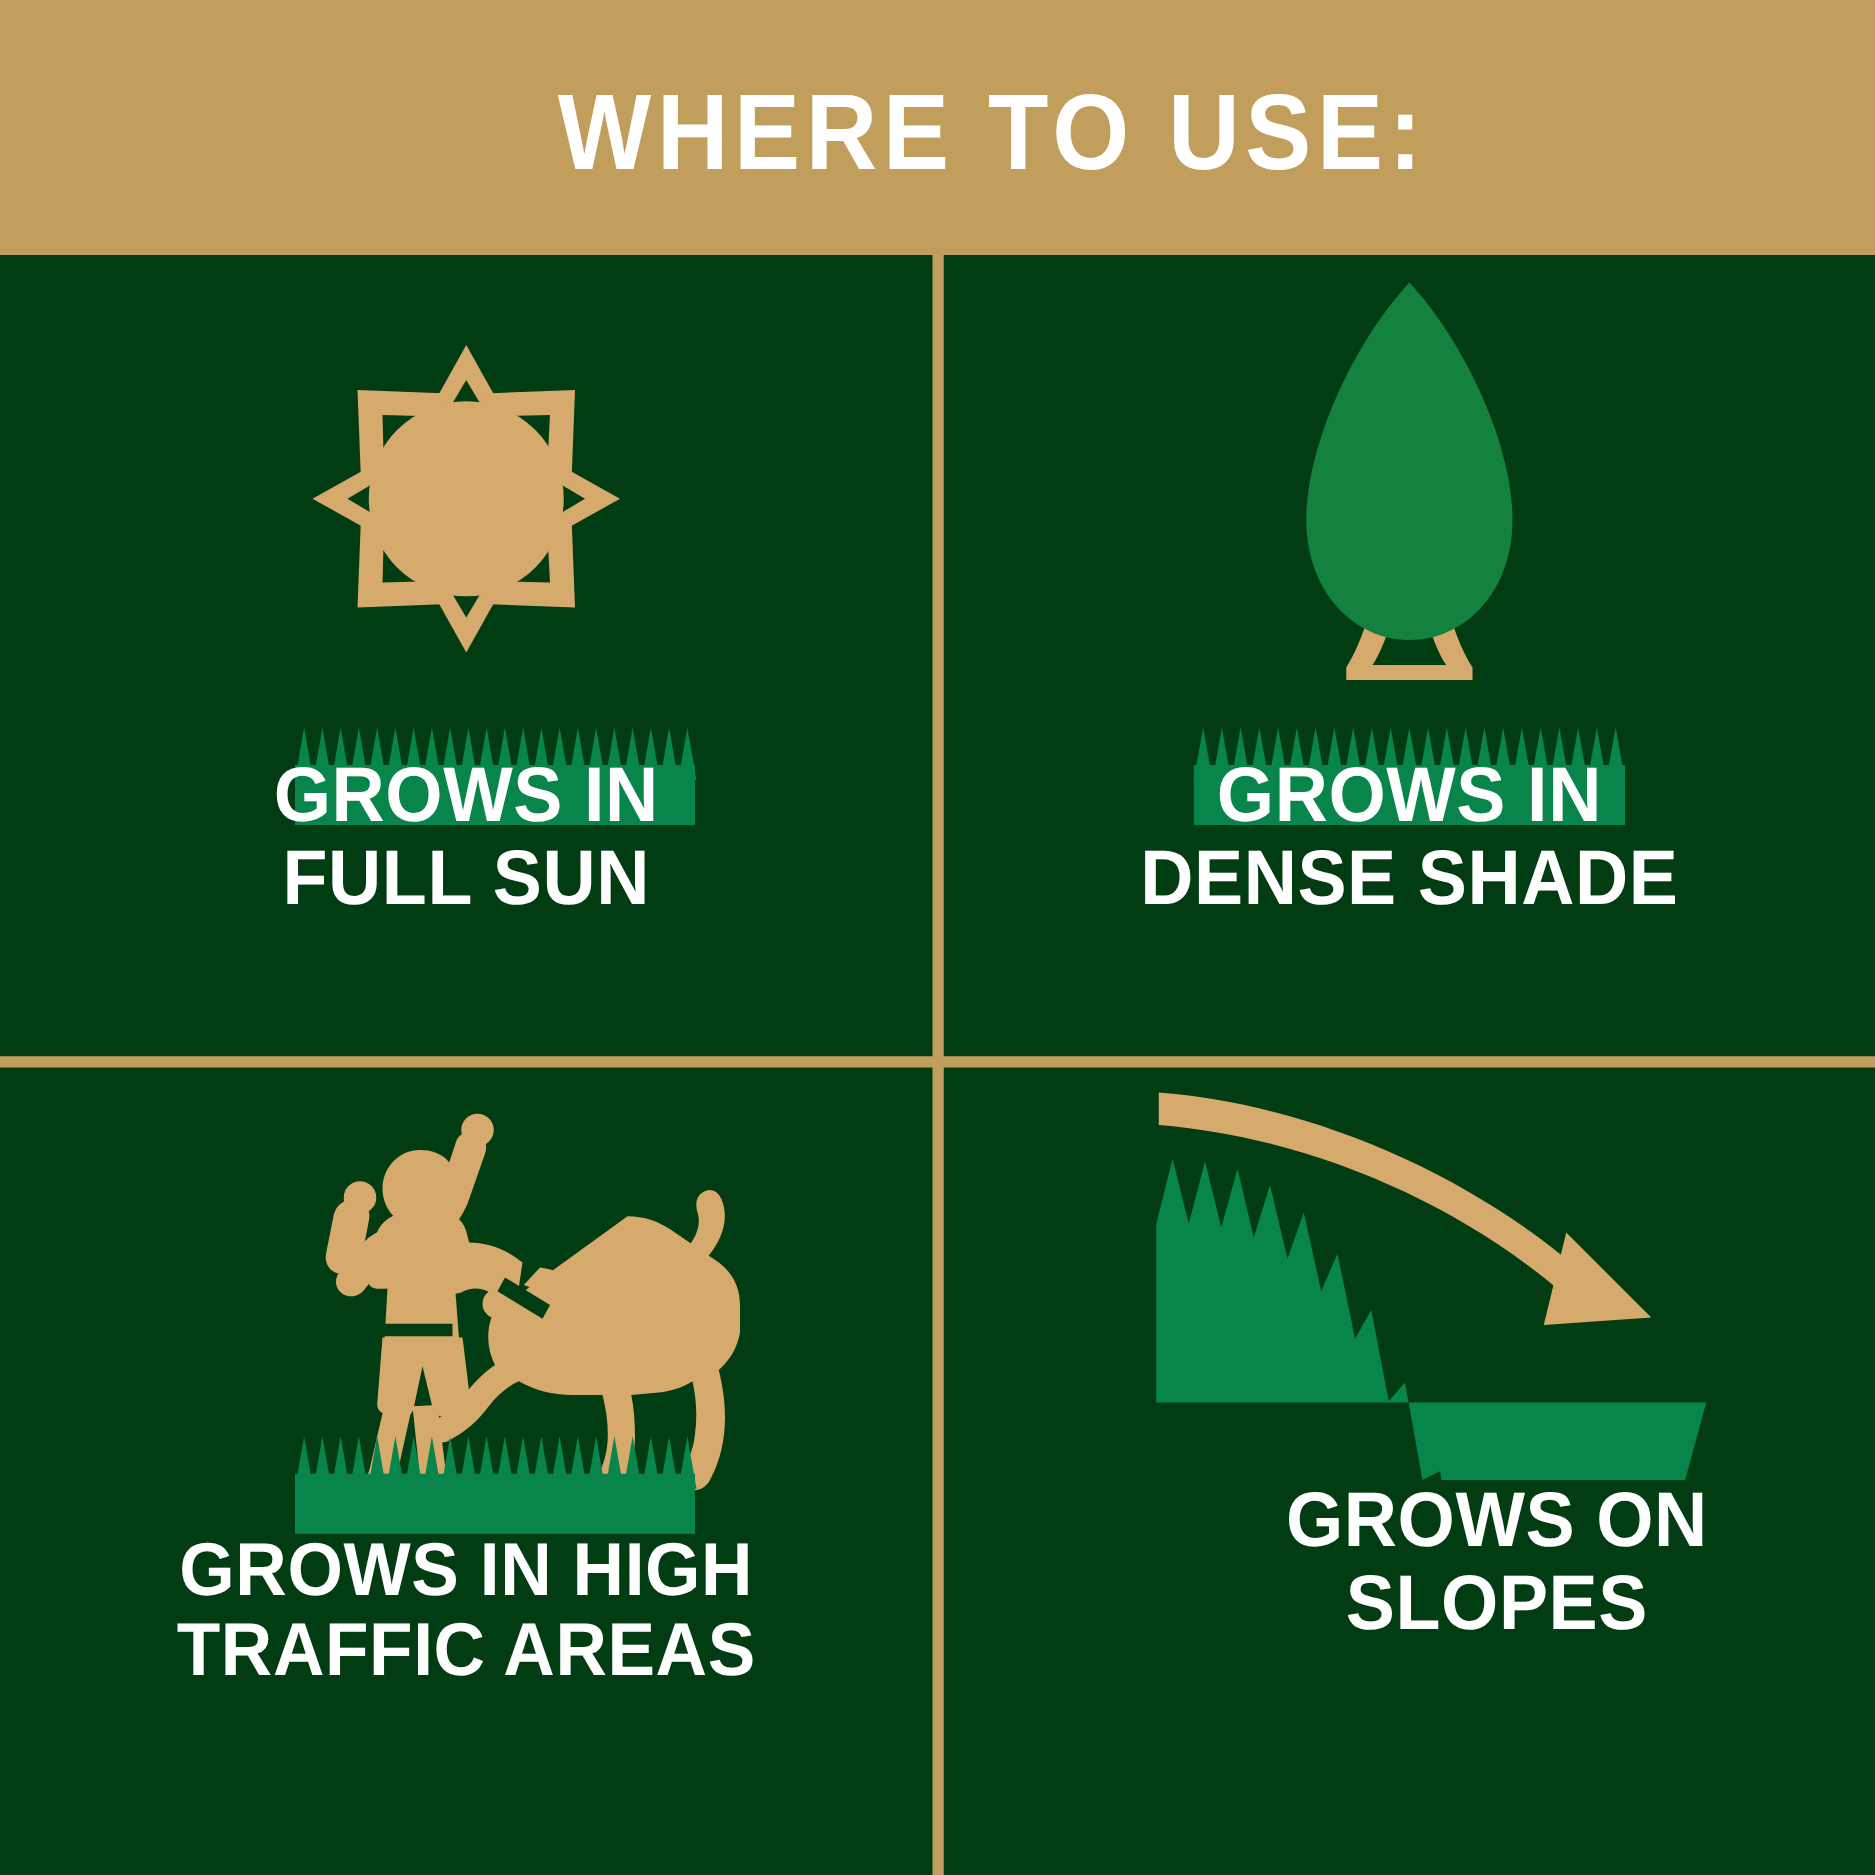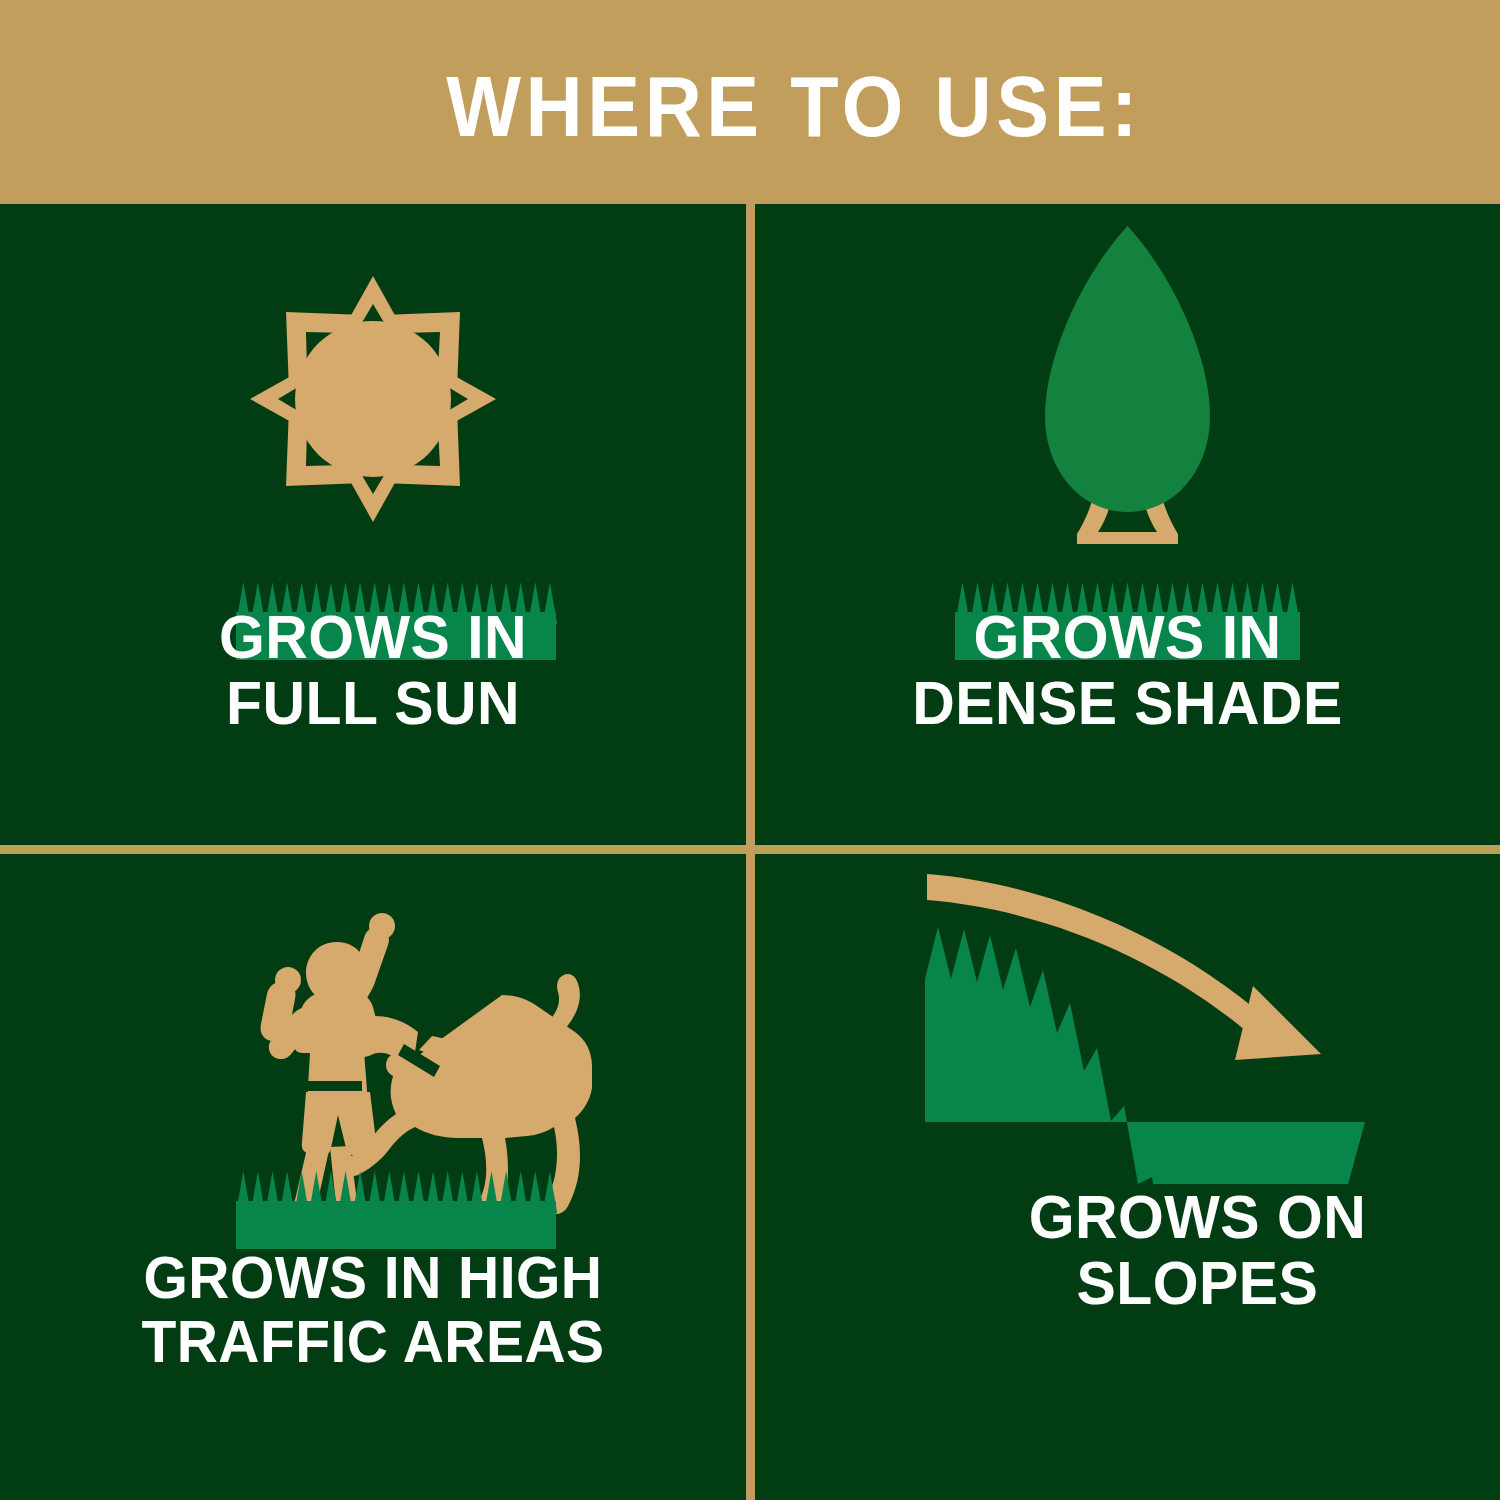--- a/index.html
+++ b/index.html
@@ -67,21 +67,21 @@
   
   .quadrant {
     position: absolute;
     display: flex;
     flex-direction: column;
     align-items: flex-end;
     box-sizing: border-box;
   }
   .q-tl { left: 0;    top: 204px;  width: 746px; height: 641px; }
   .q-tr { left: 755px; top: 204px; width: 745px; height: 641px; }
-  .q-bl { left: 0;    top: 876px;  width: 746px; height: 476px; }
+  .q-bl { left: 0;    top: 854px;  width: 746px; height: 476px; }
   .q-br { left: 755px; top: 854px; width: 885px; height: 646px; }
 
   .art {
     position: relative;
     width: 100%;
     flex: 0 0 auto;
   }
 
   .label {
     color: #ffffff;

